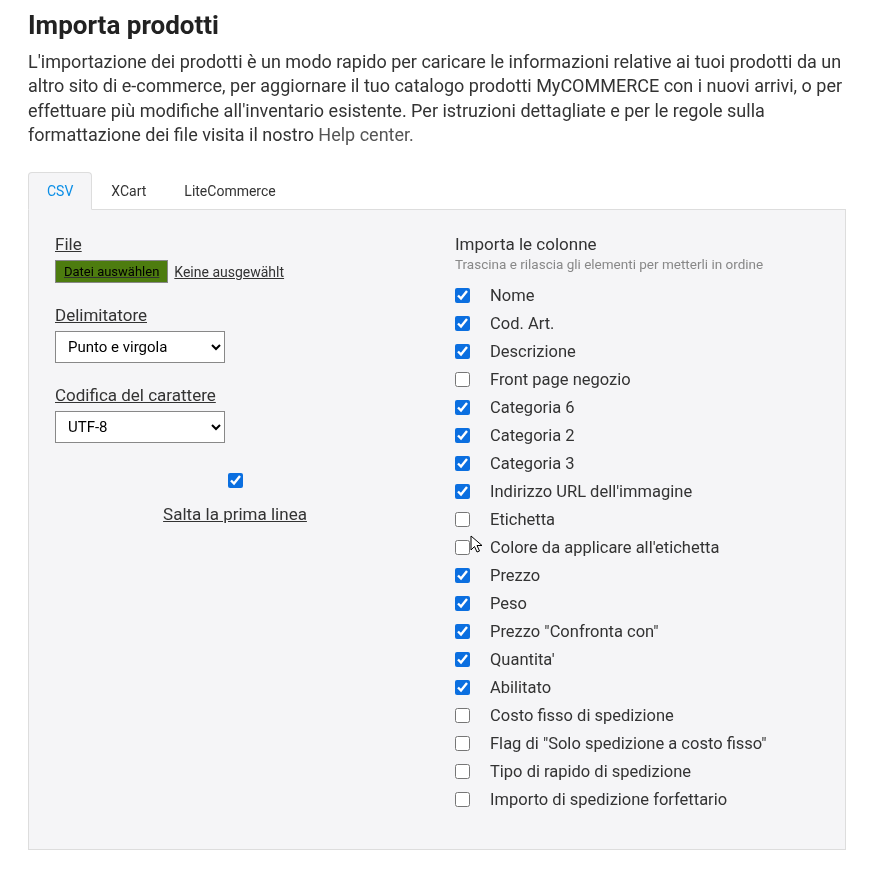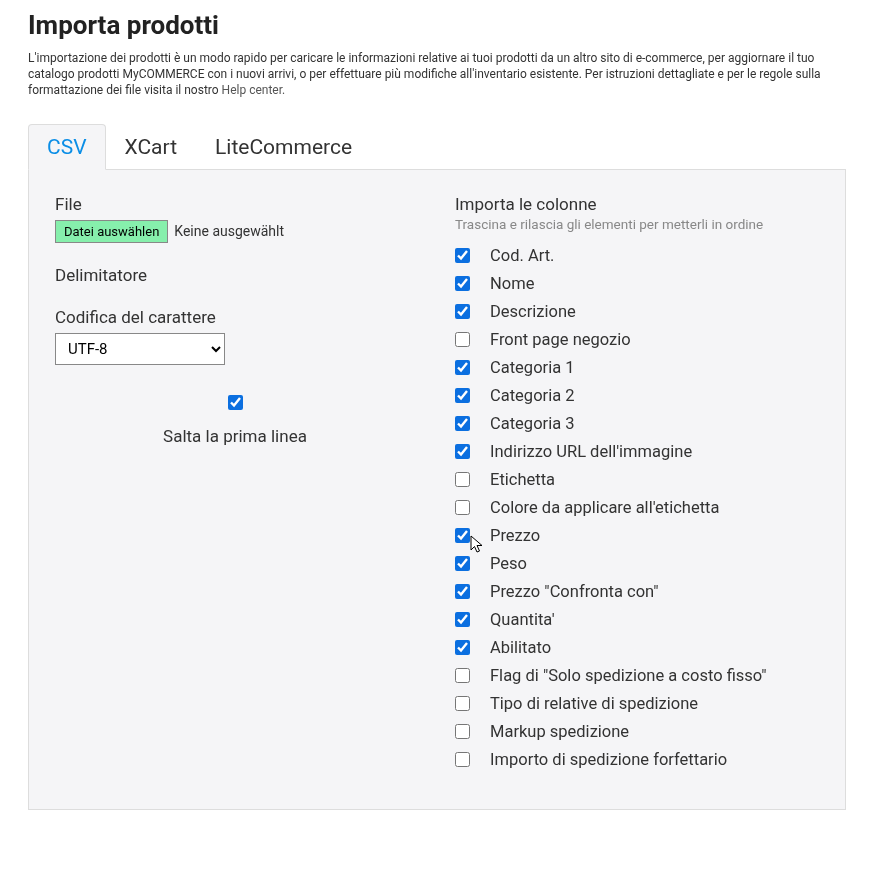--- a/index.html
+++ b/index.html
@@ -14,35 +14,35 @@
     width: 874px;
     padding: 10px 28px;
   }
   .page-title {
     font-size: 26px;
     font-weight: 700;
     color: #222;
     margin-bottom: 10px;
   }
   .page-desc {
-    font-size: 12px;
+    font-size: 18px;
     line-height: 1.35;
     color: #333;
     margin-bottom: 24px;
   }
   .help-link {
     color: #555;
   }
   .tabs {
     display: flex;
     border-bottom: 1px solid #ddd;
   }
   .tab {
     padding: 10px 18px;
-    font-size: 21px;
+    font-size: 14px;
     cursor: pointer;
     border: 1px solid transparent;
     border-bottom: none;
     position: relative;
     top: 1px;
     background: transparent;
     color: #333;
   }
   .tab.active {
     border-color: #ddd;
@@ -55,20 +55,21 @@
     background: #f5f5f7;
     border: 1px solid #ddd;
     border-top: none;
     padding: 24px 26px 40px 26px;
     display: flex;
     gap: 40px;
   }
   .left-col {
     width: 360px;
     flex-shrink: 0;
+    text-decoration: underline;
   }
   .right-col {
     flex: 1;
   }
   .field-label {
     font-size: 17px;
     color: #333;
     margin-bottom: 6px;
   }
   .field-group {
@@ -76,21 +77,21 @@
   }
   .file-row {
     display: flex;
     align-items: center;
     gap: 6px;
   }
   .file-btn {
     font-size: 13px;
     padding: 3px 8px;
     border: 1px solid #888;
-    background: #86efac;
+    background: #4d7c0f;
     cursor: pointer;
     font-family: inherit;
   }
   .file-status {
     font-size: 14px;
     color: #333;
   }
   select.form-select {
     font-size: 15px;
     padding: 5px 8px;
@@ -164,20 +165,23 @@
     <div class="field-group">
       <div class="field-label">File</div>
       <div class="file-row">
         <button class="file-btn">Datei auswählen</button>
         <span class="file-status">Keine ausgewählt</span>
       </div>
     </div>
 
     <div class="field-group">
       <div class="field-label">Delimitatore</div>
+      <select class="form-select">
+        <option>Punto e virgola</option>
+      </select>
     </div>
 
     <div class="field-group">
       <div class="field-label">Codifica del carattere</div>
       <select class="form-select">
         <option>UTF-8</option>
       </select>
     </div>
 
     <label class="skip-row">
@@ -186,37 +190,37 @@
     </label>
 
   </div>
 
   <div class="right-col">
     <div class="columns-title">Importa le colonne</div>
     <div class="columns-hint">Trascina e rilascia gli elementi per metterli in ordine</div>
     <div class="col-list" id="col-list">
         <label class="col-item">
           <input type="checkbox" checked="" style="">
+          <span>Nome</span>
+        </label>
+        <label class="col-item">
+          <input type="checkbox" checked="" style="">
           <span>Cod. Art.</span>
         </label>
         <label class="col-item">
           <input type="checkbox" checked="" style="">
-          <span>Nome</span>
-        </label>
-        <label class="col-item">
-          <input type="checkbox" checked="" style="">
           <span>Descrizione</span>
         </label>
         <label class="col-item">
           <input type="checkbox" style="">
           <span>Front page negozio</span>
         </label>
         <label class="col-item">
           <input type="checkbox" checked="" style="">
-          <span>Categoria 1</span>
+          <span>Categoria 6</span>
         </label>
         <label class="col-item">
           <input type="checkbox" checked="" style="">
           <span>Categoria 2</span>
         </label>
         <label class="col-item">
           <input type="checkbox" checked="" style="">
           <span>Categoria 3</span>
         </label>
         <label class="col-item">
@@ -246,29 +250,29 @@
         <label class="col-item">
           <input type="checkbox" checked="" style="">
           <span>Quantita'</span>
         </label>
         <label class="col-item">
           <input type="checkbox" checked="" style="">
           <span>Abilitato</span>
         </label>
         <label class="col-item">
           <input type="checkbox" style="">
+          <span>Costo fisso di spedizione</span>
+        </label>
+        <label class="col-item">
+          <input type="checkbox" style="">
           <span>Flag di "Solo spedizione a costo fisso"</span>
         </label>
         <label class="col-item">
           <input type="checkbox" style="">
-          <span>Tipo di relative di spedizione</span>
-        </label>
-        <label class="col-item">
-          <input type="checkbox" style="">
-          <span>Markup spedizione</span>
+          <span>Tipo di rapido di spedizione</span>
         </label>
         <label class="col-item">
           <input type="checkbox" style="">
           <span>Importo di spedizione forfettario</span>
         </label>
       </div>
   </div>
 
 </div>
 

